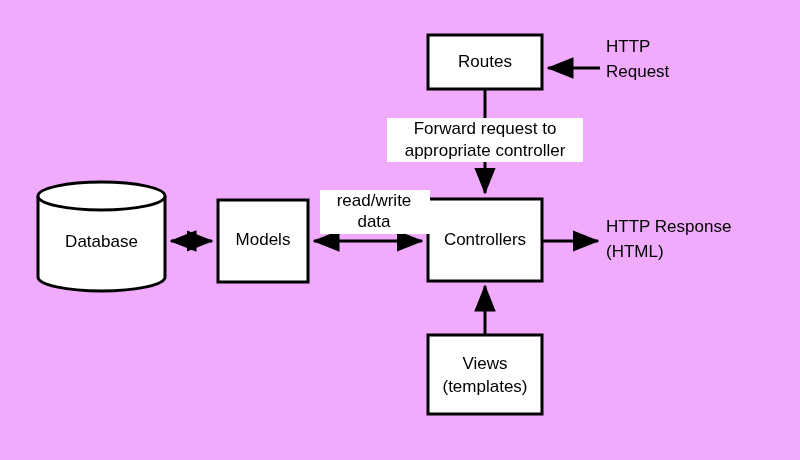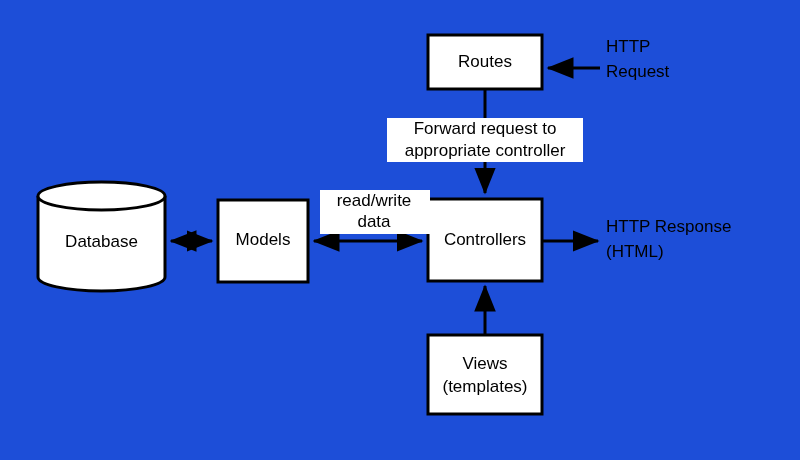--- a/index.html
+++ b/index.html
@@ -4,21 +4,21 @@
 <style>
   html, body {
     margin: 0;
     padding: 0;
     background: #ffffff;
   }
   #diagram-root {
     position: relative;
     width: 800px;
     height: 460px;
-    background: #1d4ed8;
+    background: #f0abfc;
     font-family: "Liberation Sans", sans-serif;
     overflow: hidden;
   }
   svg#mvc-svg {
     display: block;
     width: 800px;
     height: 460px;
   }
   .node-shape {
     fill: #ffffff;

